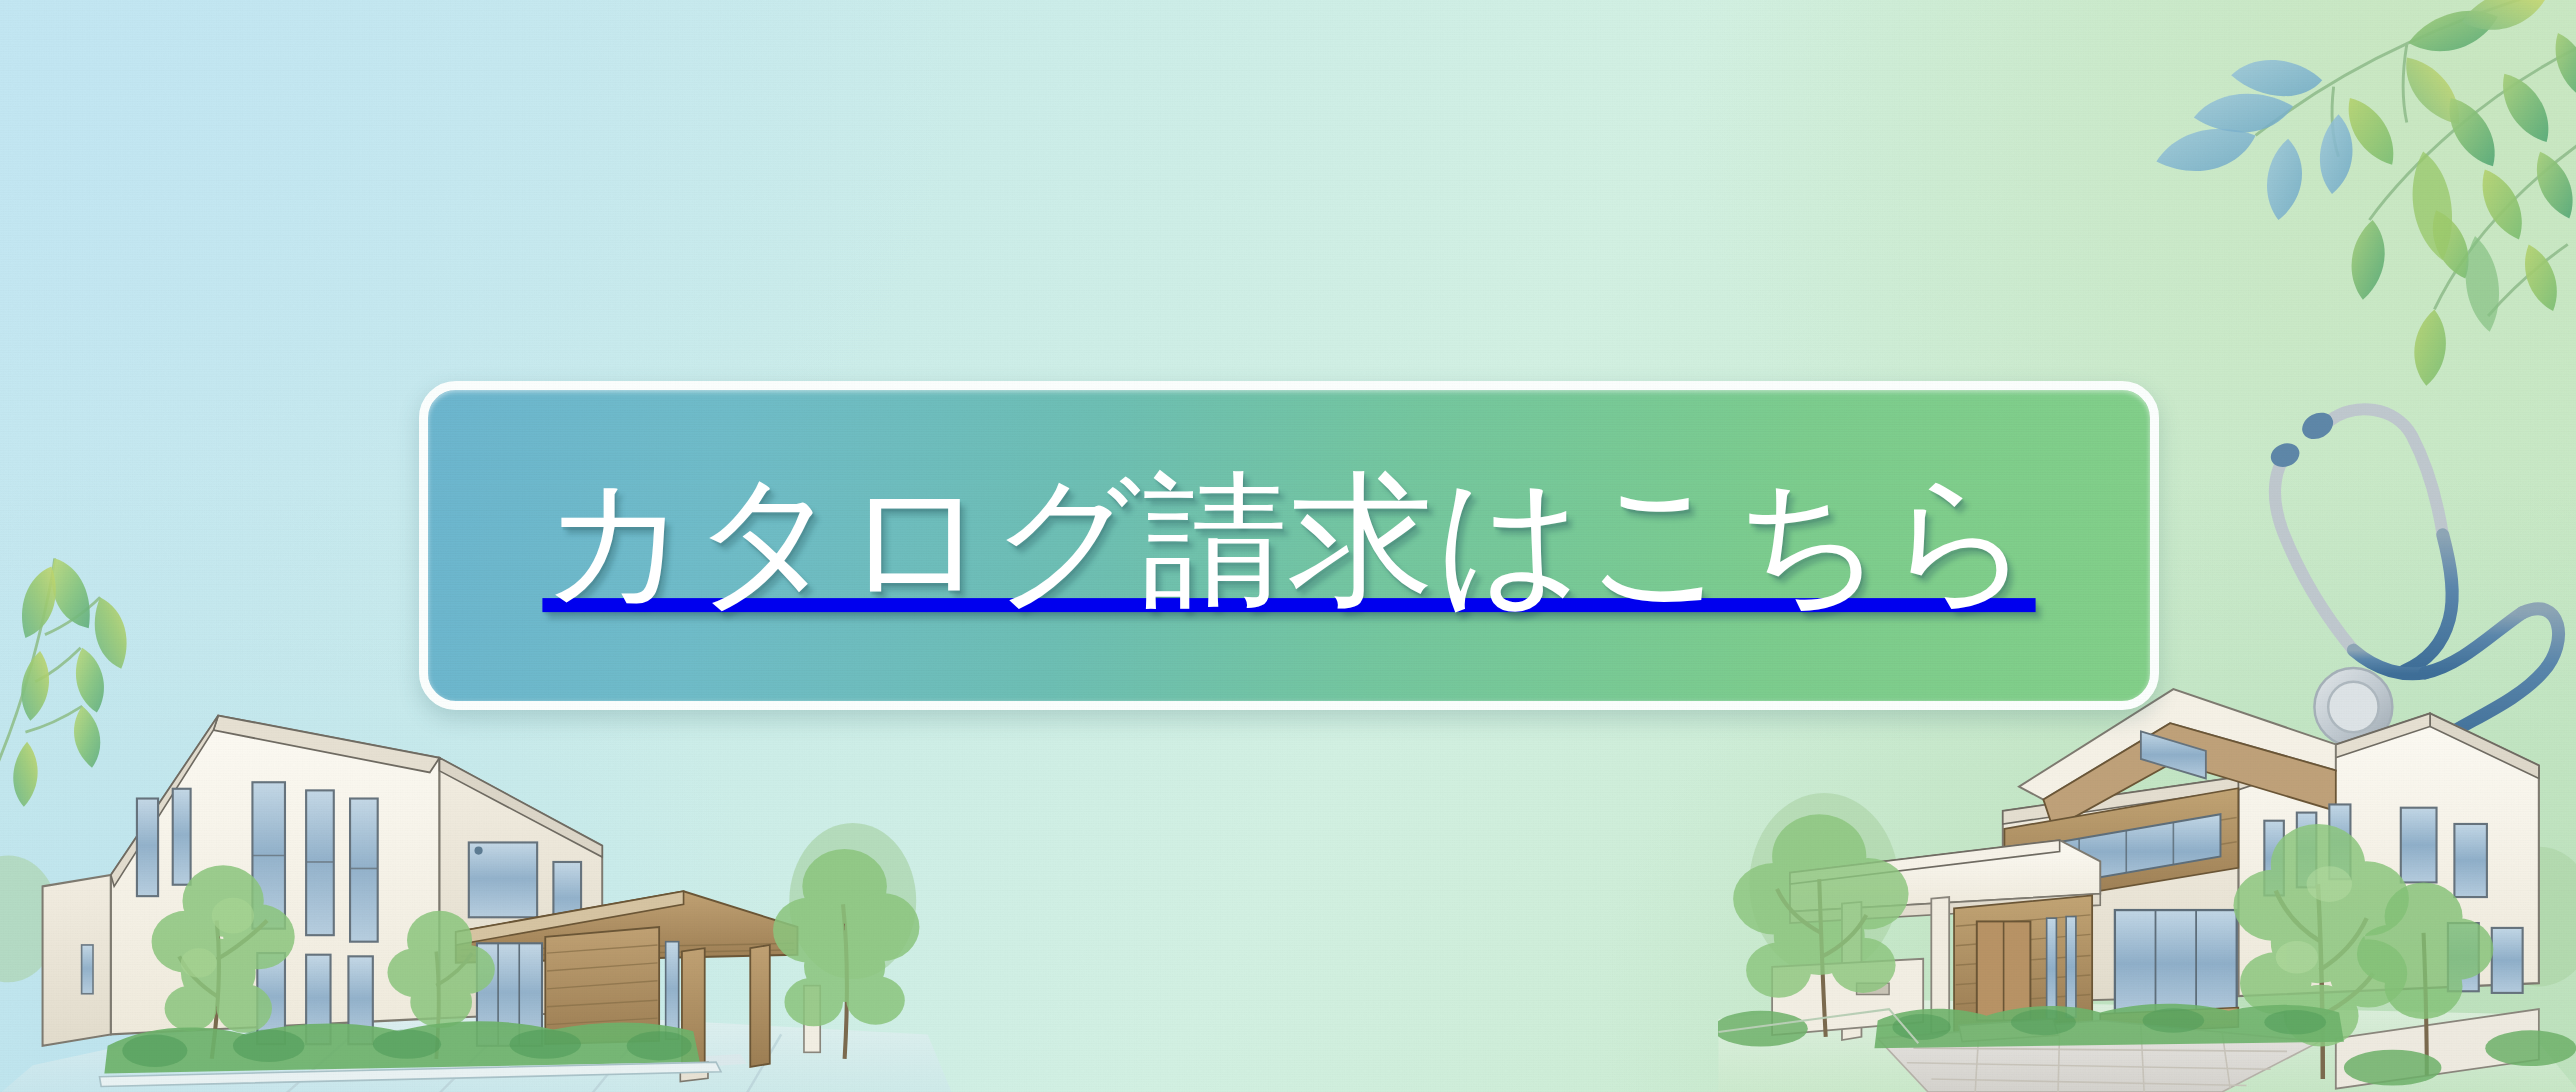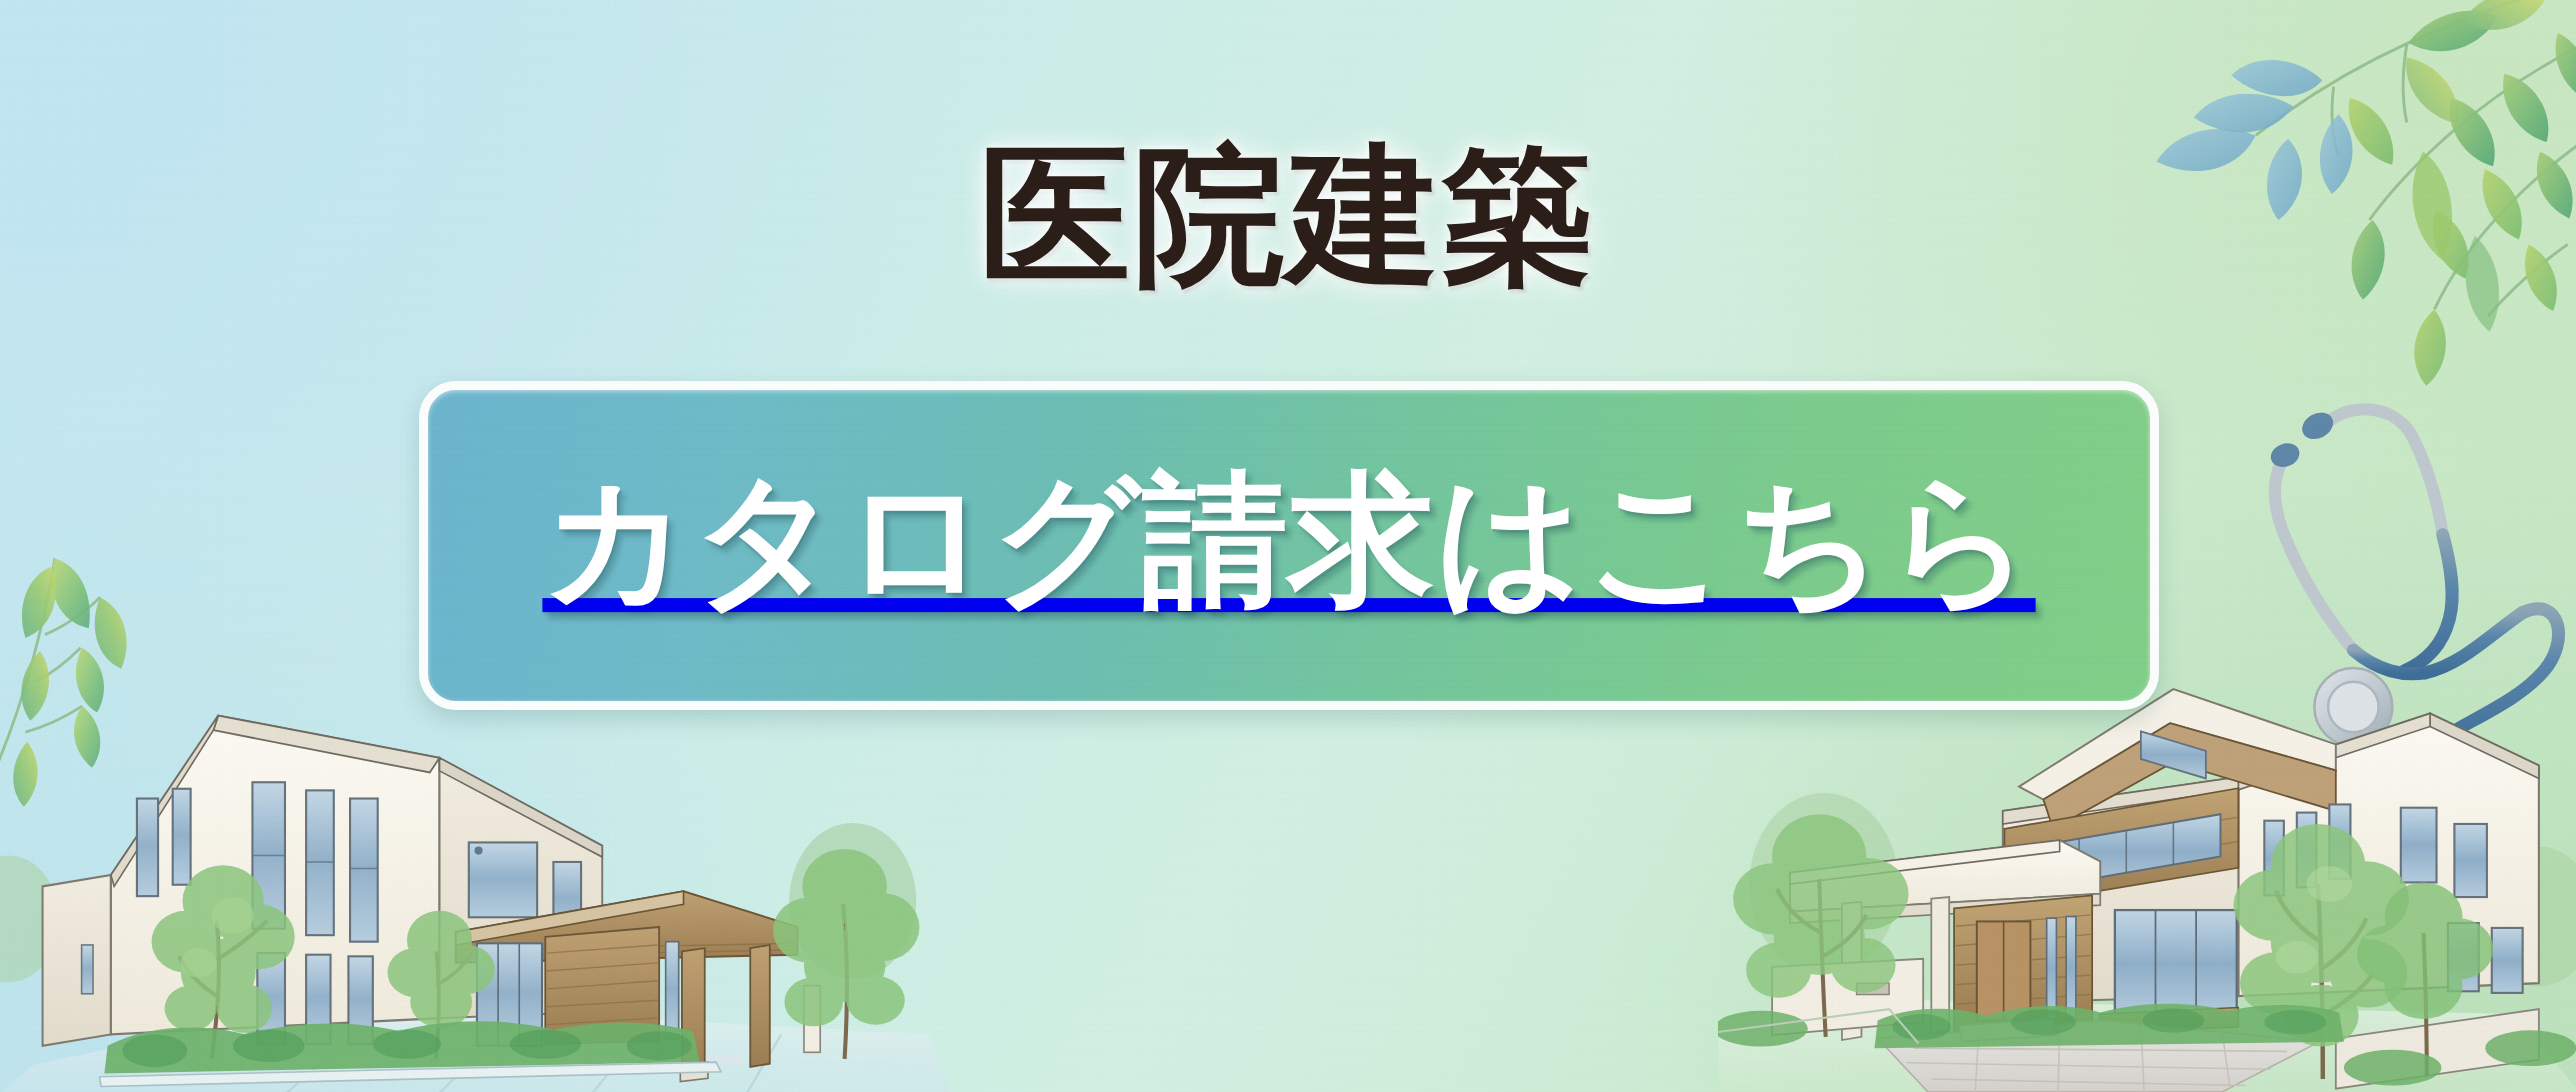--- a/index.html
+++ b/index.html
@@ -73,21 +73,21 @@
   }
   #cta::after{
     content:""; position:absolute; inset:0;
     opacity:.22; mix-blend-mode:multiply;
     background-image:repeating-linear-gradient(0deg, rgba(255,255,255,.5) 0 0.8px, rgba(0,0,0,.05) 0.8px 1.6px);
     background-size:2.4px 2.4px;
   }
   #cta-label {
     position:relative; z-index:2;
     font-size:145px; line-height:1;
-    font-weight:700;
+    font-weight:400;
     letter-spacing:1.6px;
     color:#FFFFFF;
     white-space:nowrap;
     text-shadow: 5.7px 7.3px 5.7px rgba(40,90,95,.30), 1.6px 2.4px 1.6px rgba(40,90,95,.22);
     transform:translateY(-4.9px);
   }
 
   
   #leaf-tr  { right:-8.1px;  top:-24.4px;  width:504px;  height:423px; }
   #leaf-mr  { right:49px;   top:122px;  width:211px;  height:244px; }
@@ -594,21 +594,20 @@
       <g fill="#6EB26A" opacity=".85">
         <ellipse cx="52" cy="428" rx="58" ry="22"></ellipse>
         <ellipse cx="1000" cy="452" rx="56" ry="22"></ellipse>
         <ellipse cx="830" cy="476" rx="60" ry="22"></ellipse>
       </g>
 
       <path d="M0,432 L210,404 L246,446" fill="none" stroke="#B9CFB6" stroke-width="2.5"></path>
     </svg>
   </div>
 
-  <h1 id="title">医院建築</h1>
 
   <a id="cta" href="#">
     <span id="cta-label">カタログ請求はこちら</span>
   </a>
 
   <div id="paper-texture"></div>
 </div>
 
 
 </body></html>

